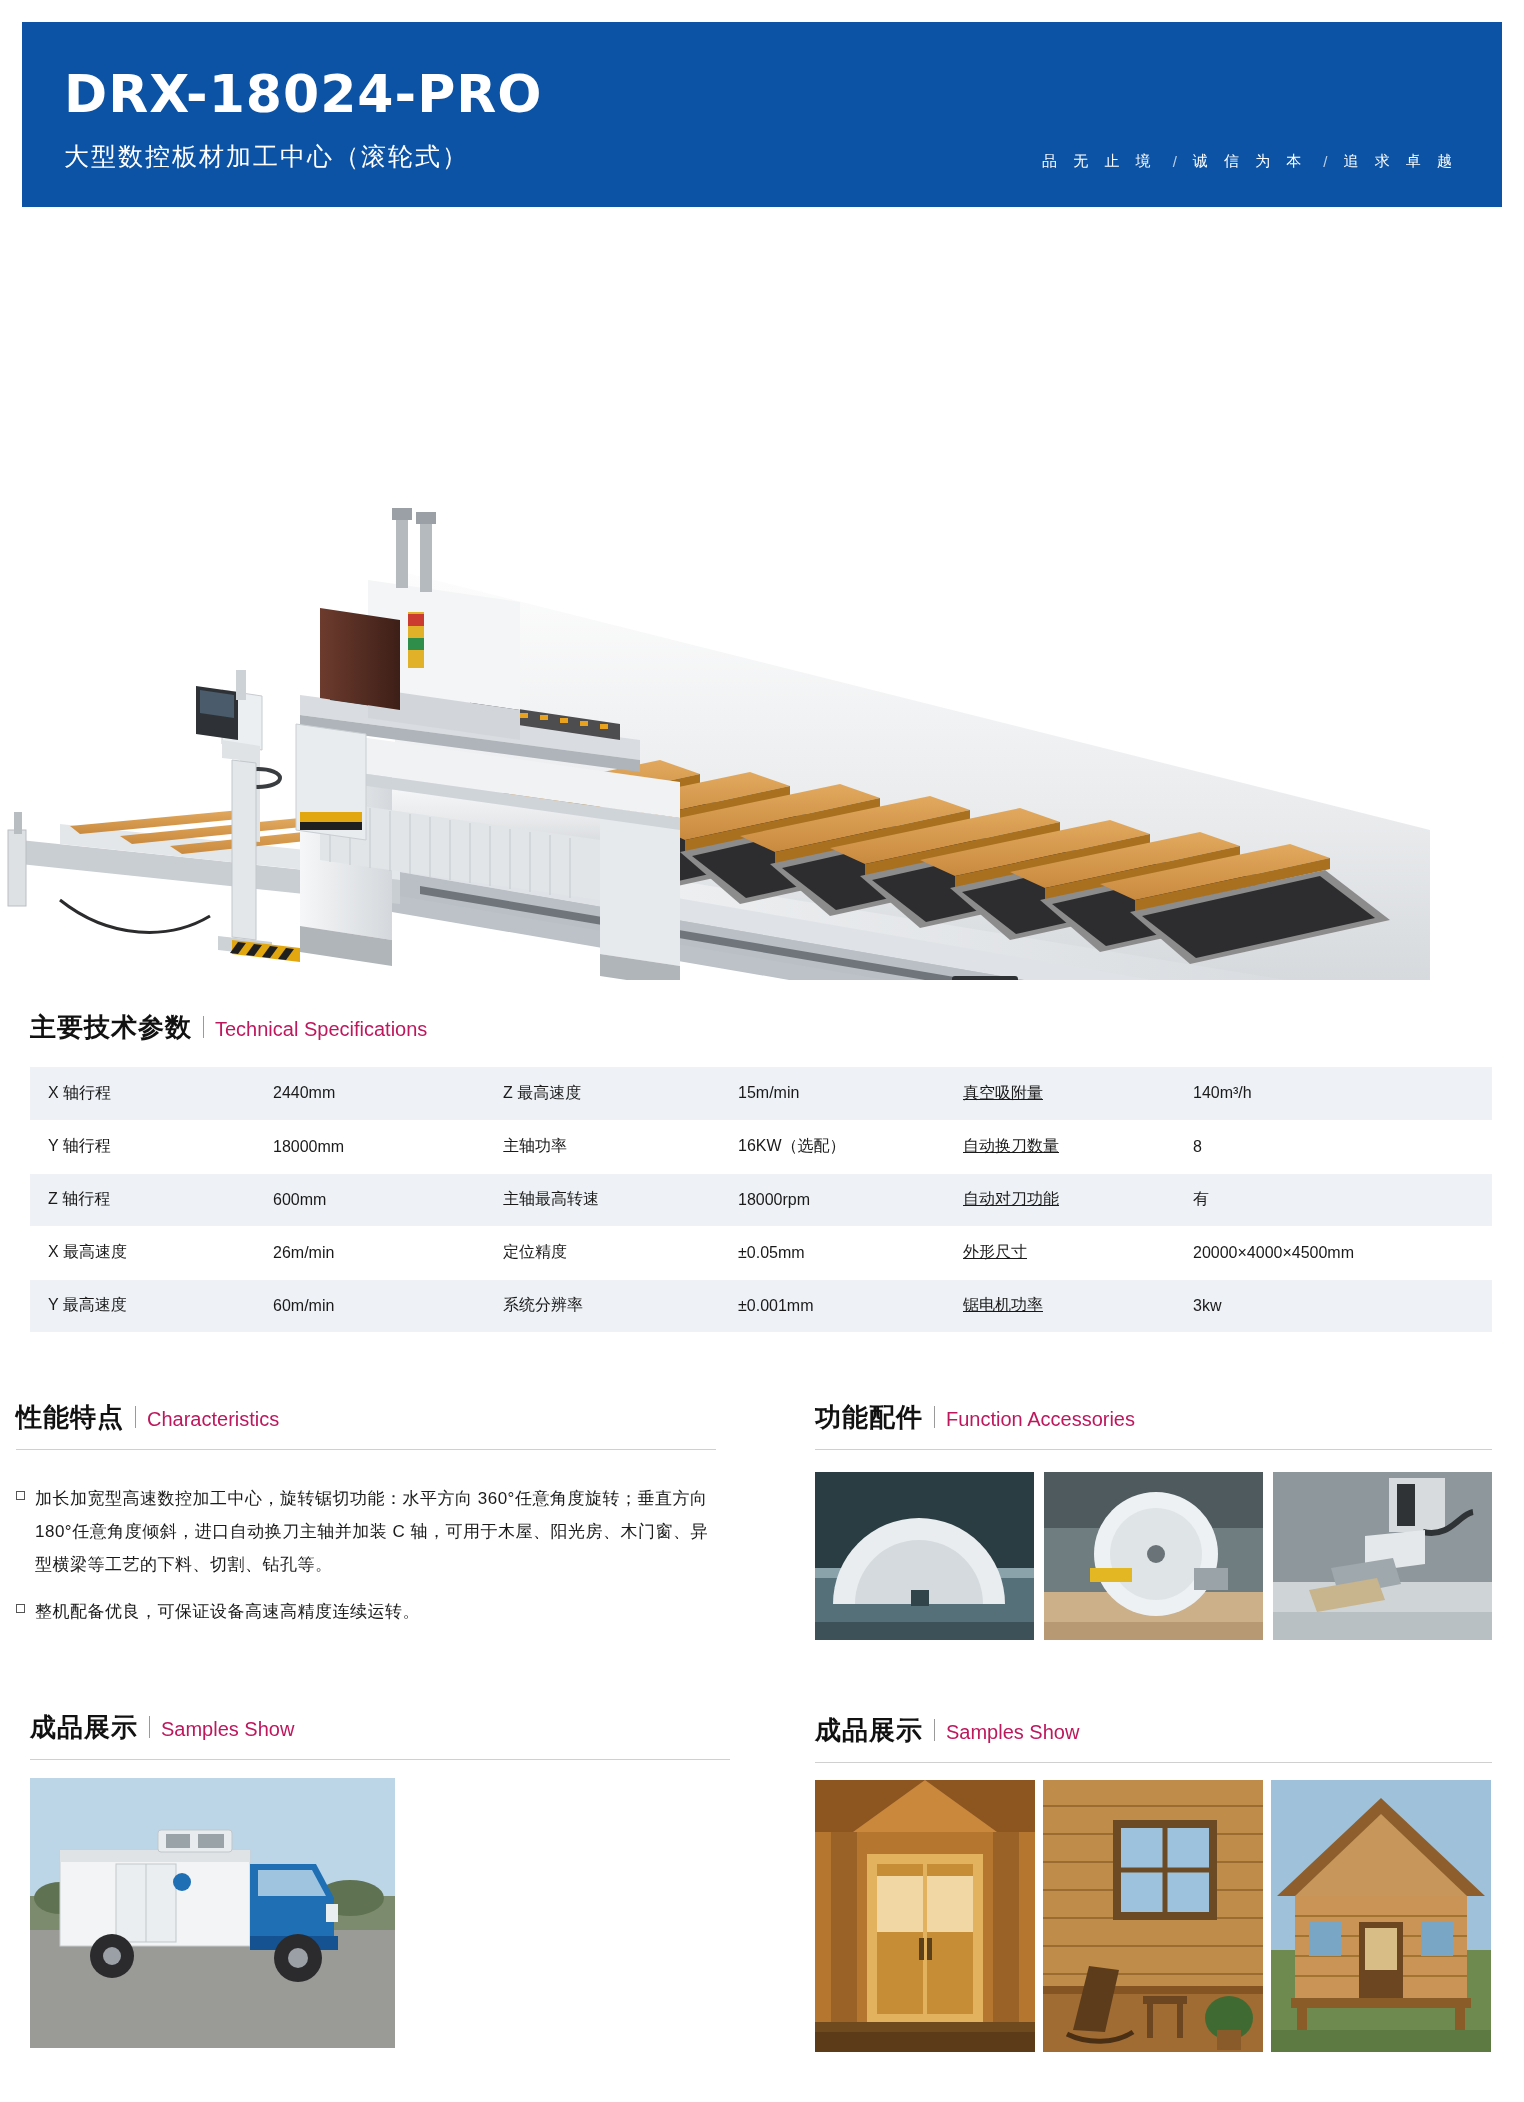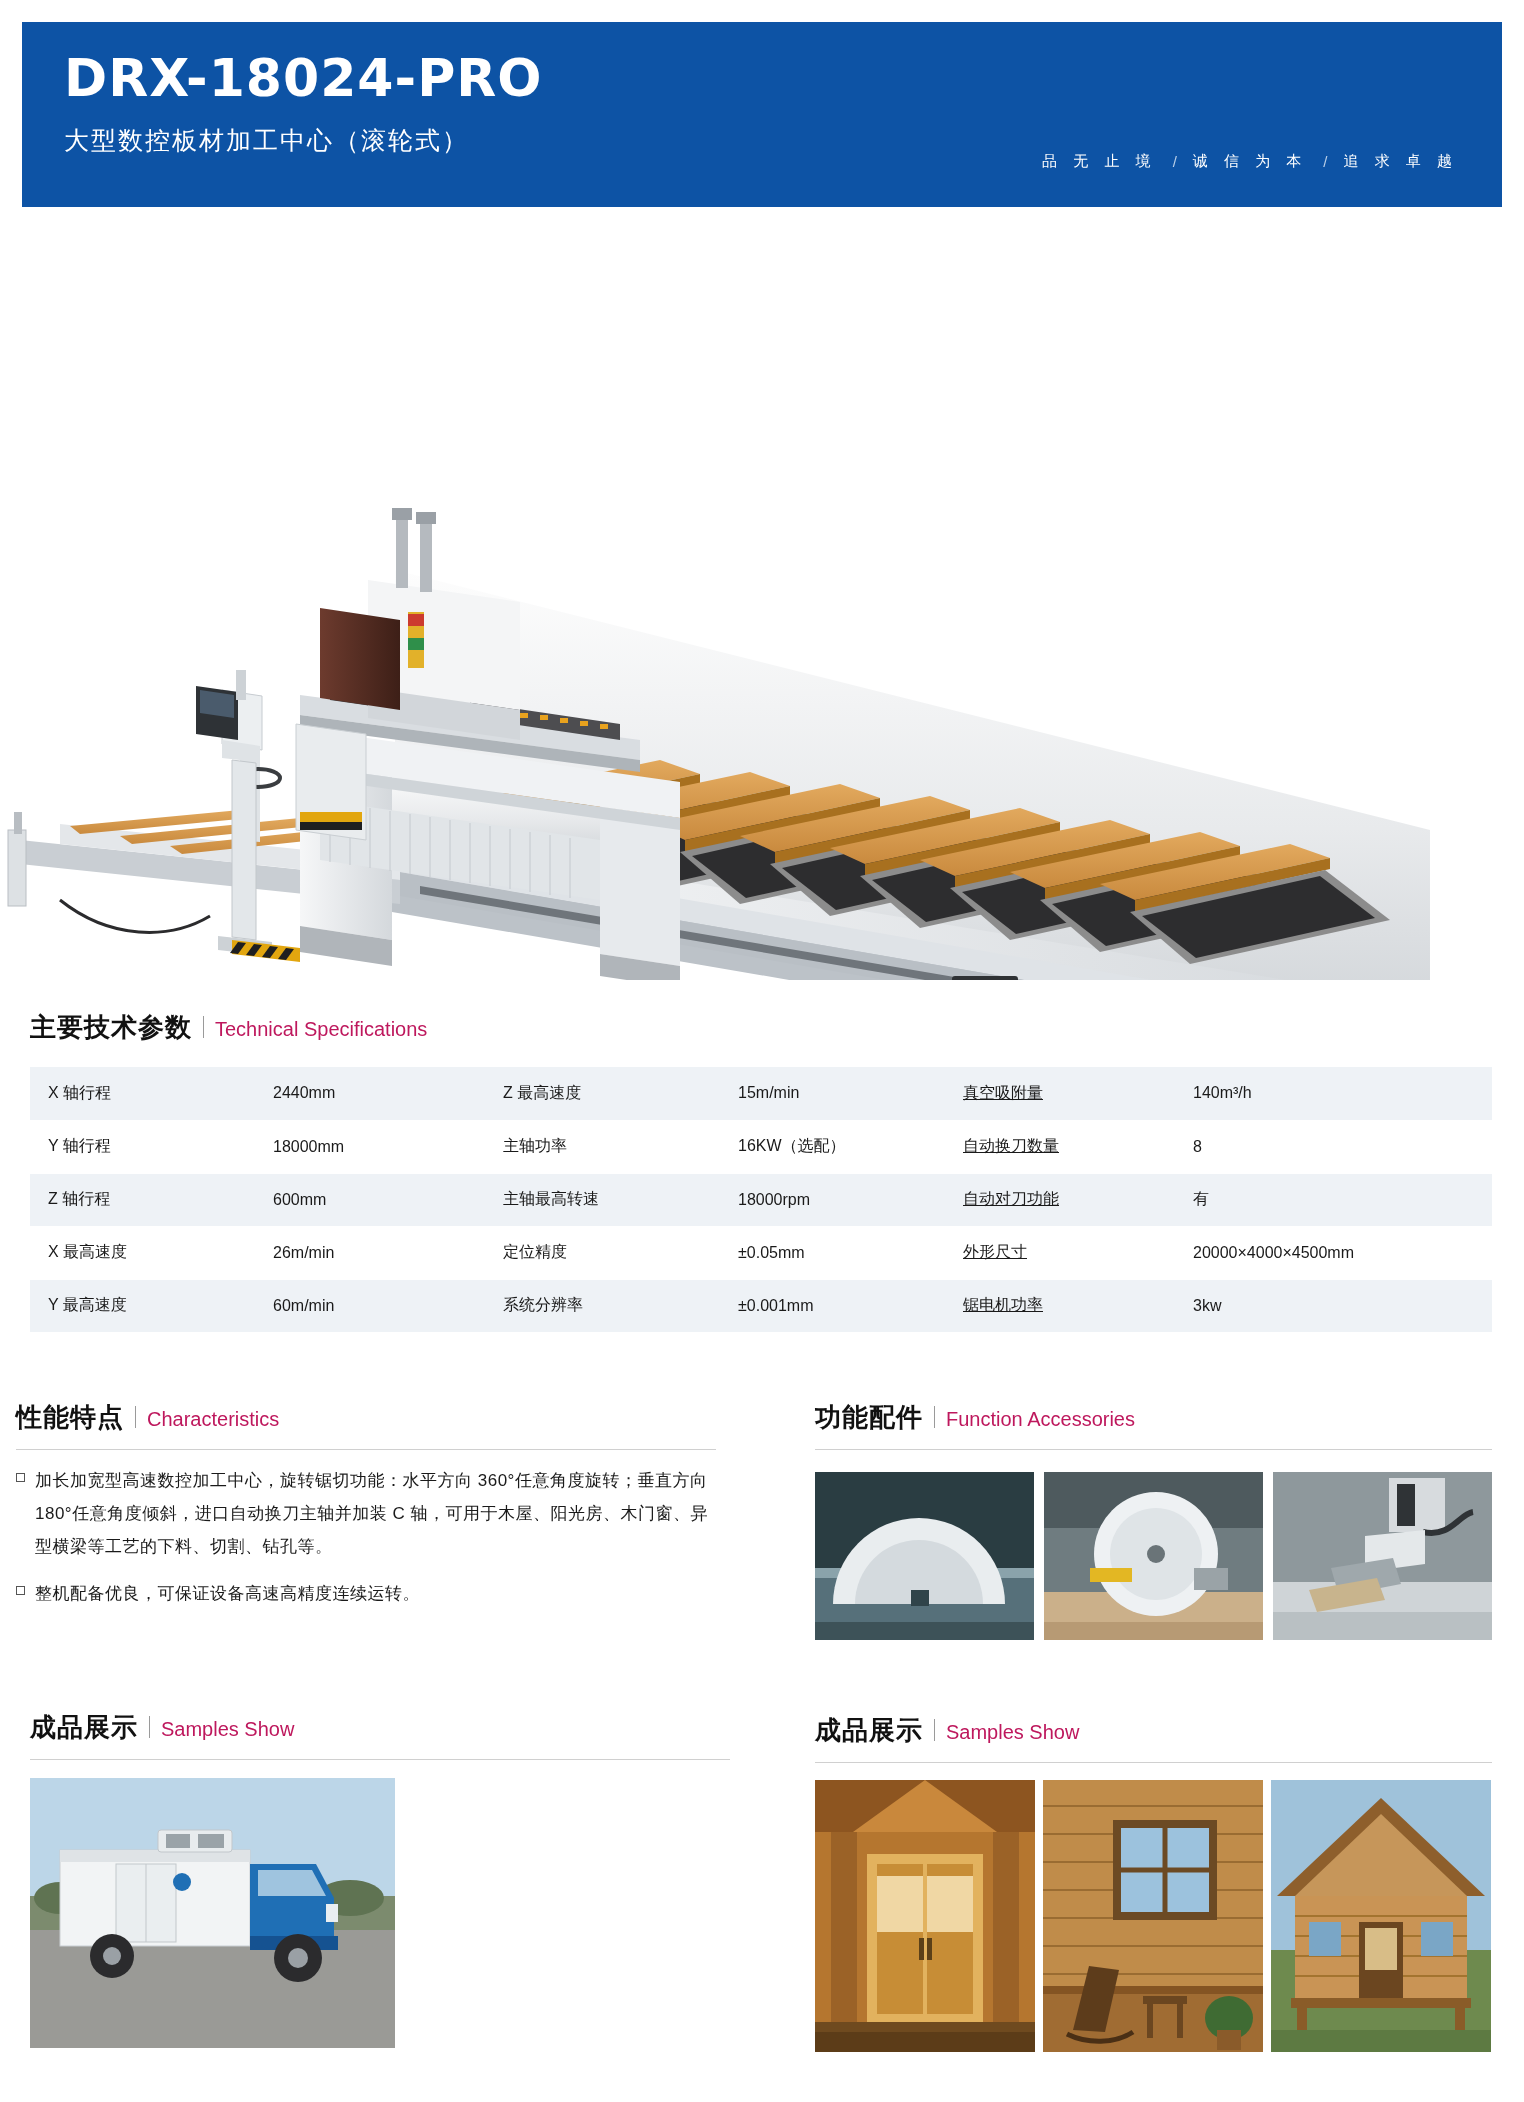--- a/index.html
+++ b/index.html
@@ -22,20 +22,21 @@
     display: flex;
     align-items: flex-start;
   }
   .header-left { padding-left: 42px; padding-top: 26px; }
   .model-title {
     font-size: 52px;
     font-weight: bold;
     color: #ffffff;
     letter-spacing: 1px;
     font-family: "DejaVu Sans", sans-serif;
+    margin-top: 16px;
   }
   .model-sub {
     margin-top: 16px;
     font-size: 25px;
     color: #ffffff;
     letter-spacing: 2px;
   }
   .slogan {
     position: absolute;
     right: 44px; bottom: 36px;
@@ -109,21 +110,21 @@
   td.v2 { width: 225px; }
   td.k3 { width: 230px; text-decoration: underline; }
   td.v3 { width: 317px; }
 
   
   .col-left { position: absolute; left: 16px; top: 1400px; width: 700px; }
   .col-right { position: absolute; left: 815px; top: 1400px; width: 677px; }
 
   .rule { border-top: 1px solid #d0d0d0; margin-top: 14px; }
 
-  .char-list { margin-top: 14px; }
+  .char-list { margin-top: 32px; }
   .char-item {
     display: flex;
     align-items: flex-start;
     margin-bottom: 14px;
   }
   .bullet {
     width: 9px; height: 9px;
     border: 1px solid #555;
     margin-right: 10px;
     margin-top: 9px;

